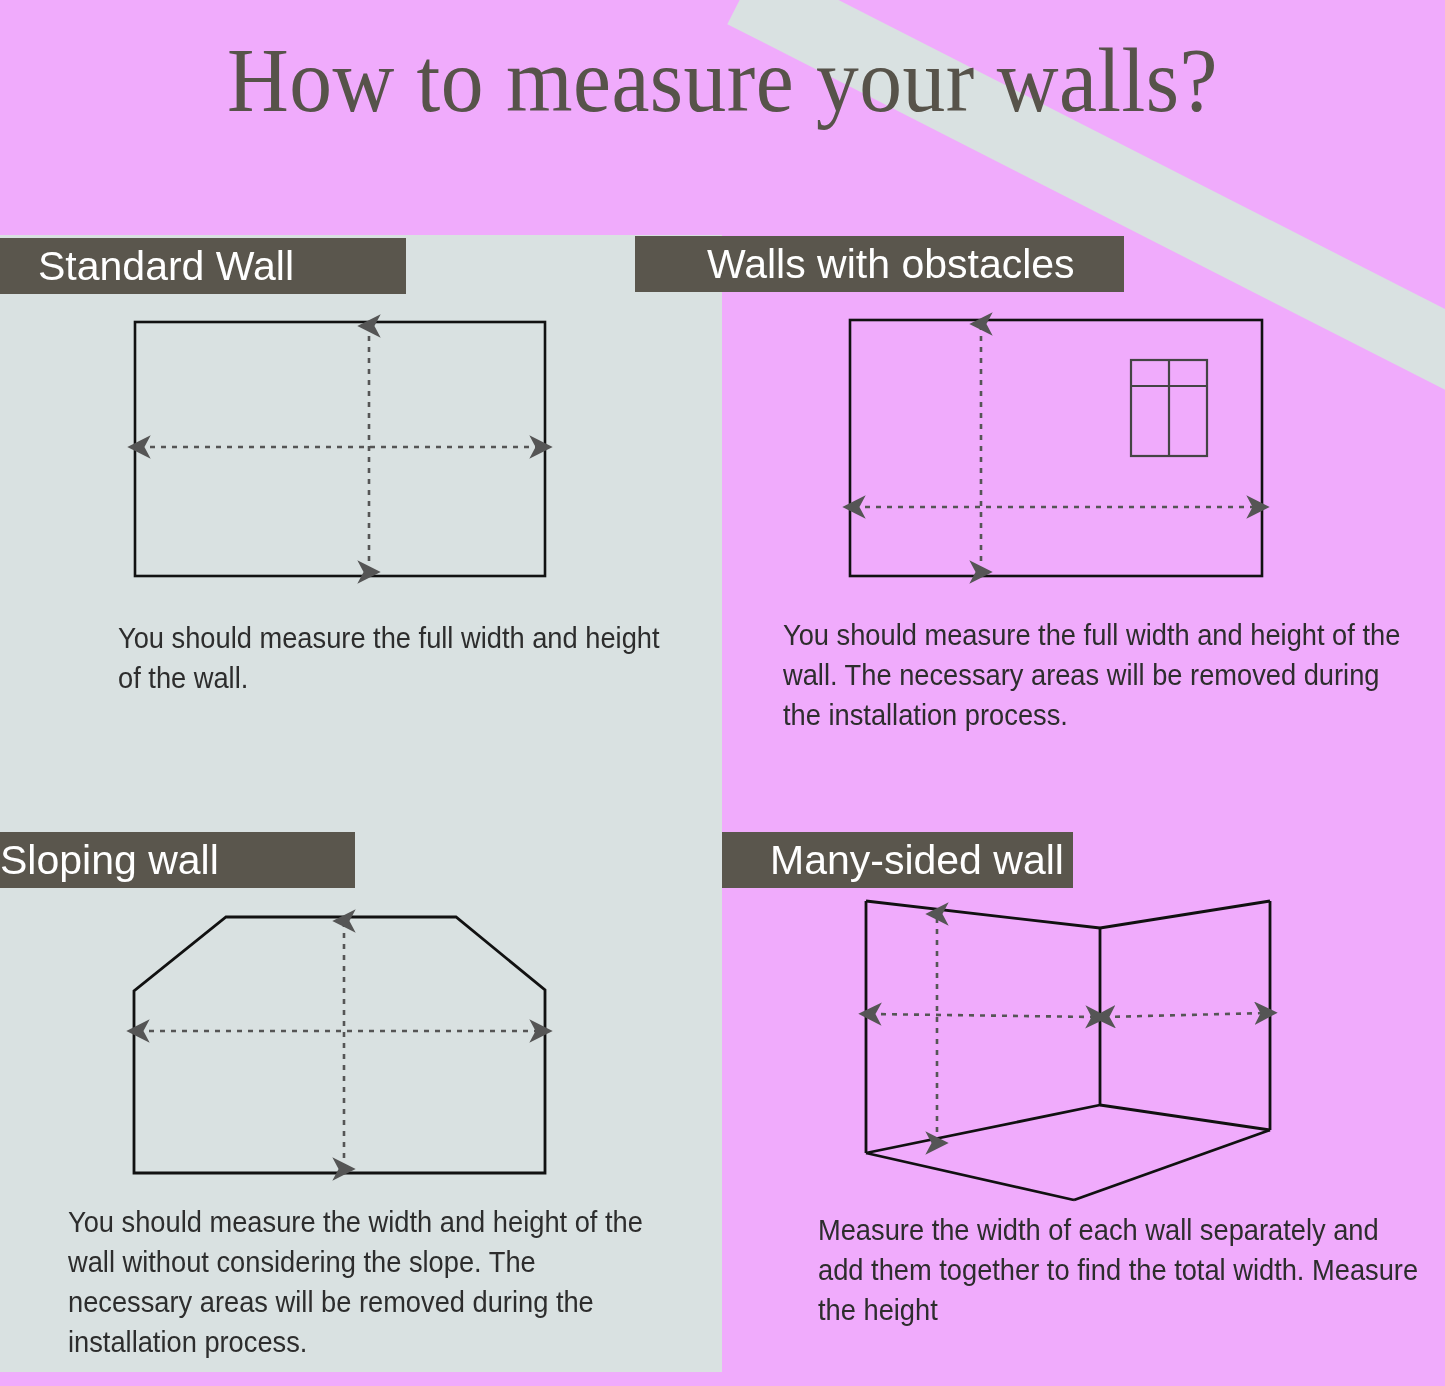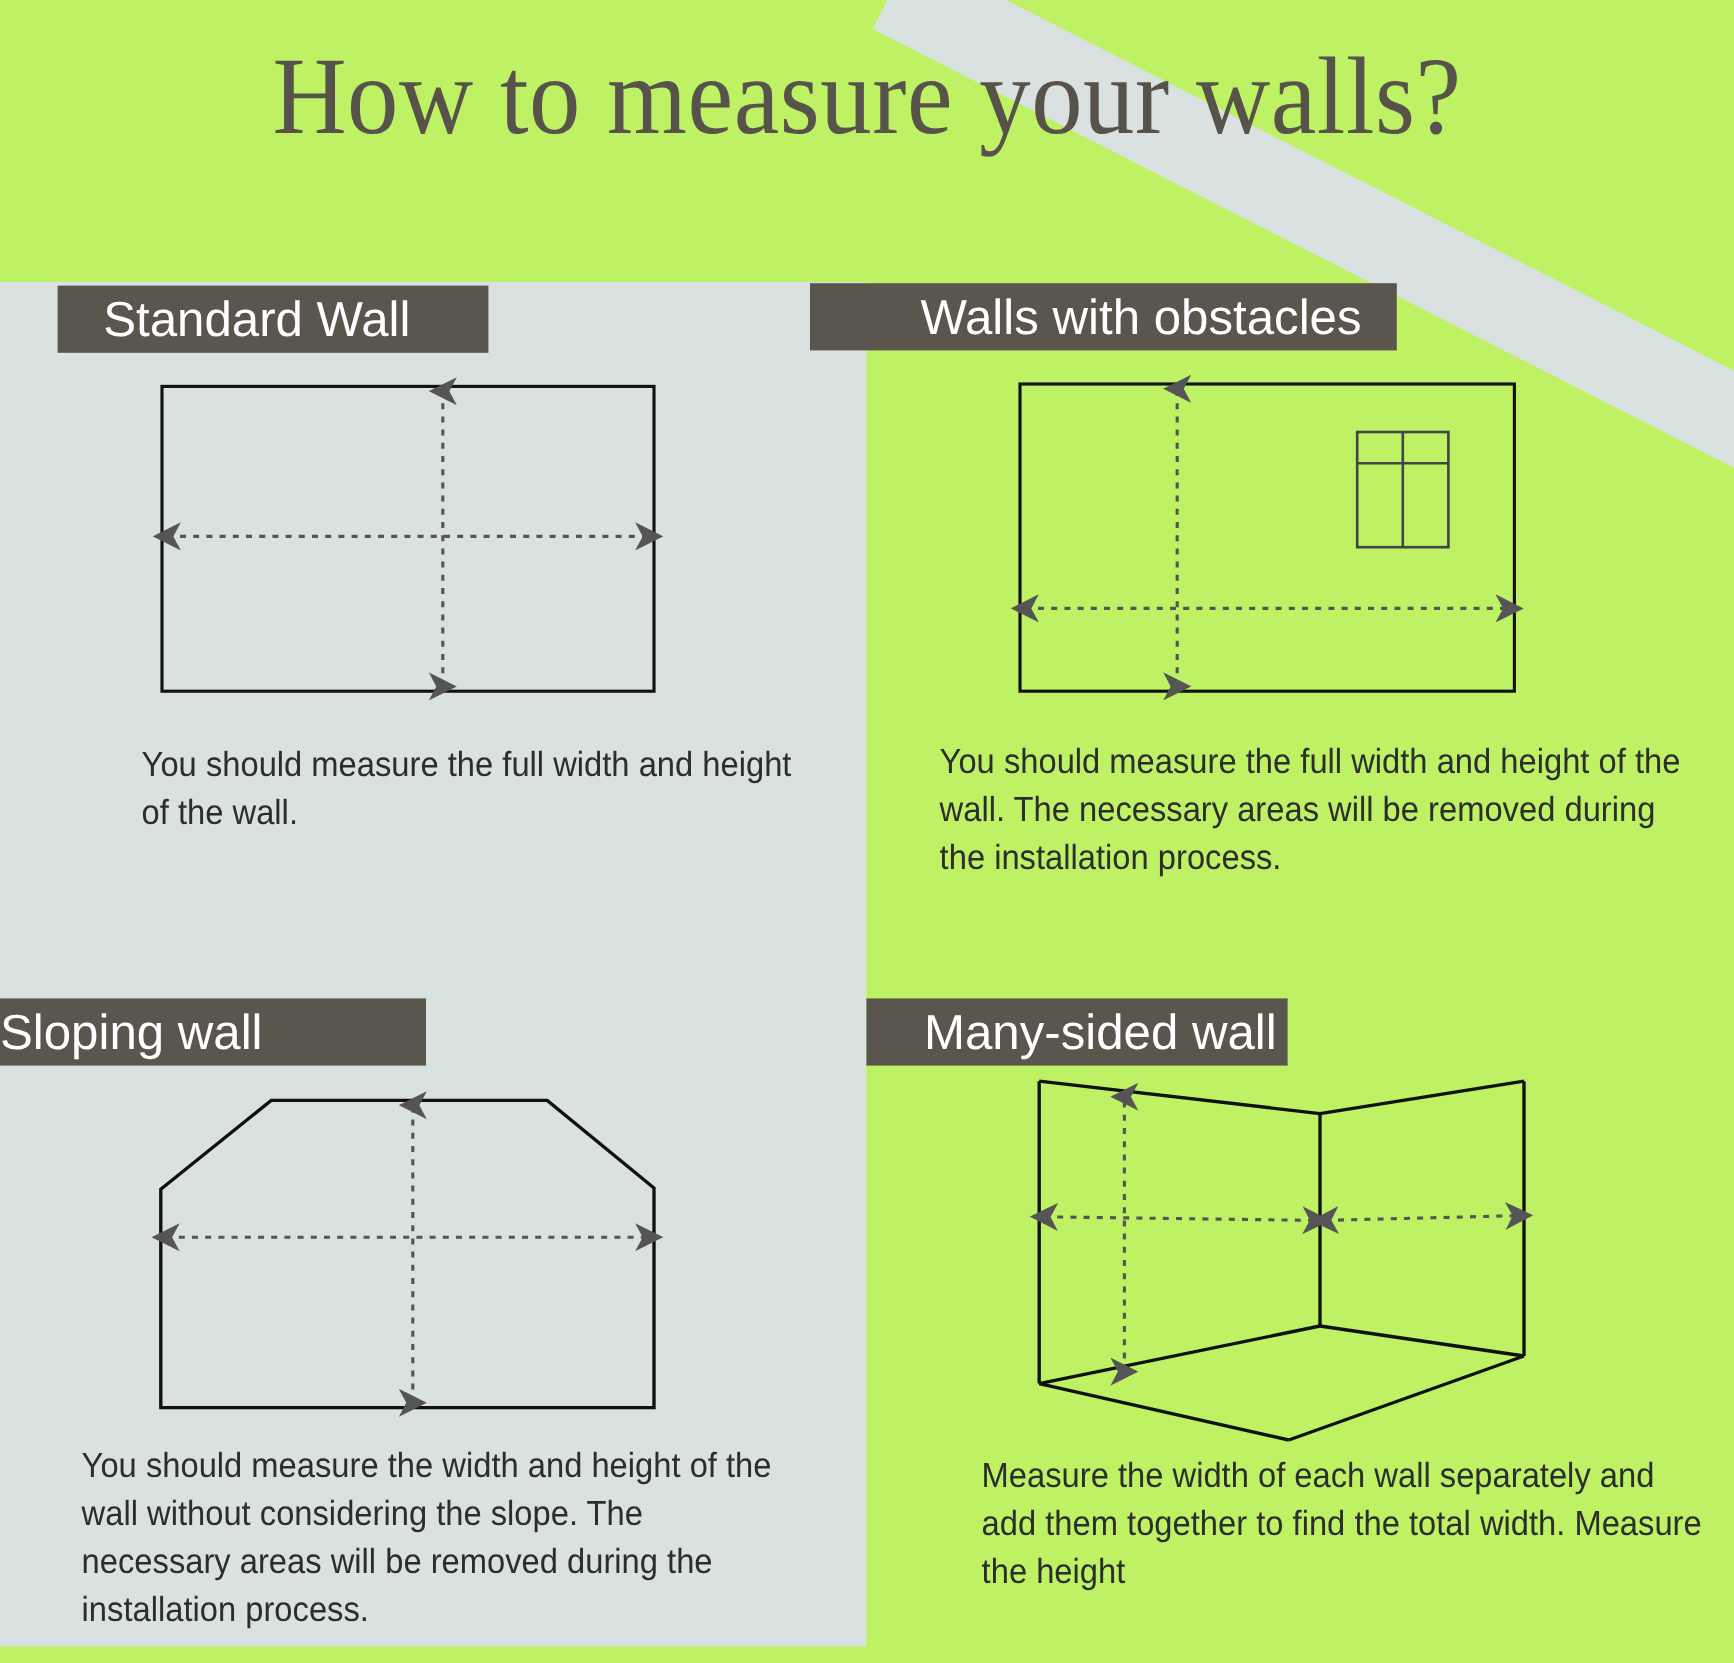--- a/index.html
+++ b/index.html
@@ -2,21 +2,21 @@
 <html><head>
 <meta charset="utf-8">
 <style>
   html,body{margin:0;padding:0;}
   body{
     width:1445px;height:1386px;
     background:#ffffff;
     font-family:"Liberation Sans", sans-serif;
     overflow:hidden;
   }
-  #root{position:relative;width:1445px;height:1386px;overflow:hidden;background:#bef264;}
+  #root{position:relative;width:1445px;height:1386px;overflow:hidden;background:#f0abfc;}
 
   
   .diag-band{
     position:absolute;
     width:1100px;height:72px;
     background:#d9e1e1;
     top:-40px;left:760px;
     transform:rotate(27deg);
     transform-origin:0 0;
     z-index:0;
@@ -48,22 +48,22 @@
     position:absolute;
     background:#5a564d;
     color:#ffffff;
     font-size:41px;
     line-height:56px;
     height:56px;
     z-index:4;
     white-space:nowrap;
     font-family:"Liberation Sans", sans-serif;
   }
-  .hdr.h-standard{left:0;top:238px;width:359px;padding-left:38px;box-sizing:border-box;margin-left:48px;}
-  .hdr.h-obstacles{left:675px;top:236px;width:489px;padding-left:92px;box-sizing:border-box;}
+  .hdr.h-standard{left:0;top:238px;width:406px;padding-left:38px;box-sizing:border-box;}
+  .hdr.h-obstacles{left:635px;top:236px;width:489px;padding-left:72px;box-sizing:border-box;}
   .hdr.h-sloping{left:0;top:832px;width:355px;box-sizing:border-box;}
   .hdr.h-many{left:722px;top:832px;width:351px;padding-left:48px;box-sizing:border-box;}
 
   
   .caption{
     position:absolute;
     color:#2d2d2d;
     font-size:29px;
     line-height:40px;
     z-index:4;

